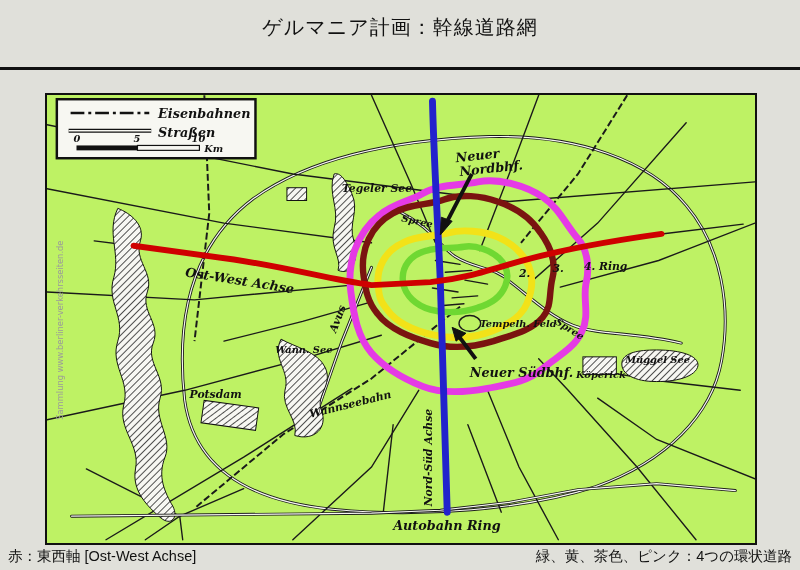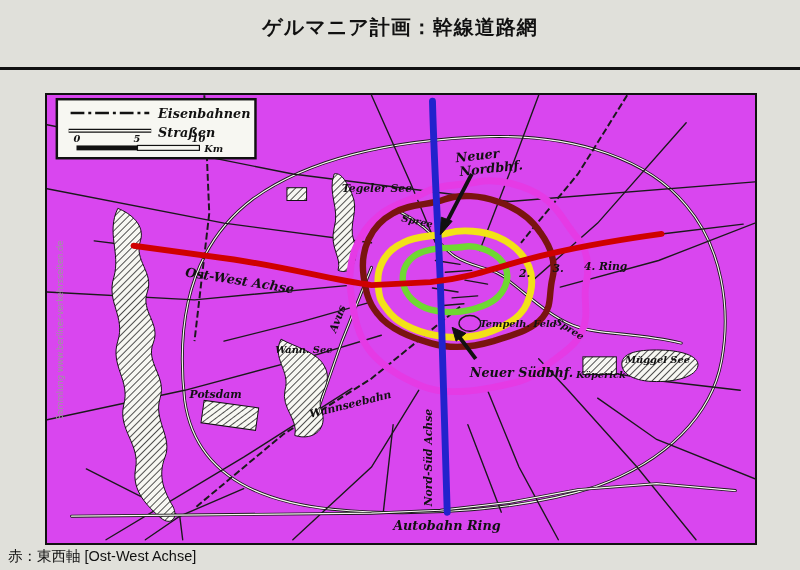--- a/index.html
+++ b/index.html
@@ -1,22 +1,22 @@
 <!DOCTYPE html>
 <html><head>
 <meta charset="utf-8">
 <style>
   html,body{margin:0;padding:0;width:800px;height:570px;overflow:hidden;
     background:#e0e0da;font-family:"Liberation Sans","DejaVu Sans",sans-serif;}
   .page{position:relative;width:800px;height:570px;}
   .title{position:absolute;top:14px;left:0;width:800px;text-align:center;
-    font-size:20px;font-weight:bold;color:#111;letter-spacing:1px;margin:0;}
+    font-size:20px;font-weight:normal;color:#111;letter-spacing:1px;margin:0;}
   .divider{position:absolute;top:67px;left:0;width:800px;height:3px;background:#111;border:0;margin:0;}
   .map-frame{position:absolute;left:45px;top:93px;width:712px;height:452px;
-    background:#d946ef;border:2px solid #111;box-sizing:border-box;}
+    background:#bef264;border:2px solid #111;box-sizing:border-box;}
   .map-frame svg{display:block;width:100%;height:100%;}
   .caption{position:absolute;left:0;top:547px;width:800px;box-sizing:border-box;
     padding:0 8px;display:flex;justify-content:space-between;
     font-size:14.5px;color:#111;white-space:nowrap;}
   
   .rd{fill:none;stroke:#1a1a1a;stroke-width:1.4;stroke-linecap:round;}
   .rd2{fill:none;stroke:#1a1a1a;stroke-width:3;stroke-linecap:round;}
   .rdw{fill:none;stroke:#f7f7f2;stroke-width:1.2;stroke-linecap:round;}
   .rail{fill:none;stroke:#1a1a1a;stroke-width:2;stroke-dasharray:7 3;}
   .lake{fill:url(#hatch);stroke:#111;stroke-width:1;}
@@ -162,15 +162,16 @@
         <text class="lbl lbl-med" transform="translate(268,328) rotate(-14)">Wannseebahn</text>
         <text class="lbl lbl-sm" x="538" y="288">Köperick</text>
         <text class="lbl lbl-sm" x="588" y="272">Müggel See</text>
         <text class="wm" transform="translate(16,330) rotate(-90)">Sammlung www.berliner-verkehrsseiten.de</text>
       </g>
     </svg>
   </div>
 
   <div class="caption">
     <span>赤：東西軸 [Ost-West Achse]</span>
+    <span>緑、黄、茶色、ピンク：4つの環状道路</span>
   </div>
 
 </div>
 
 </body></html>

